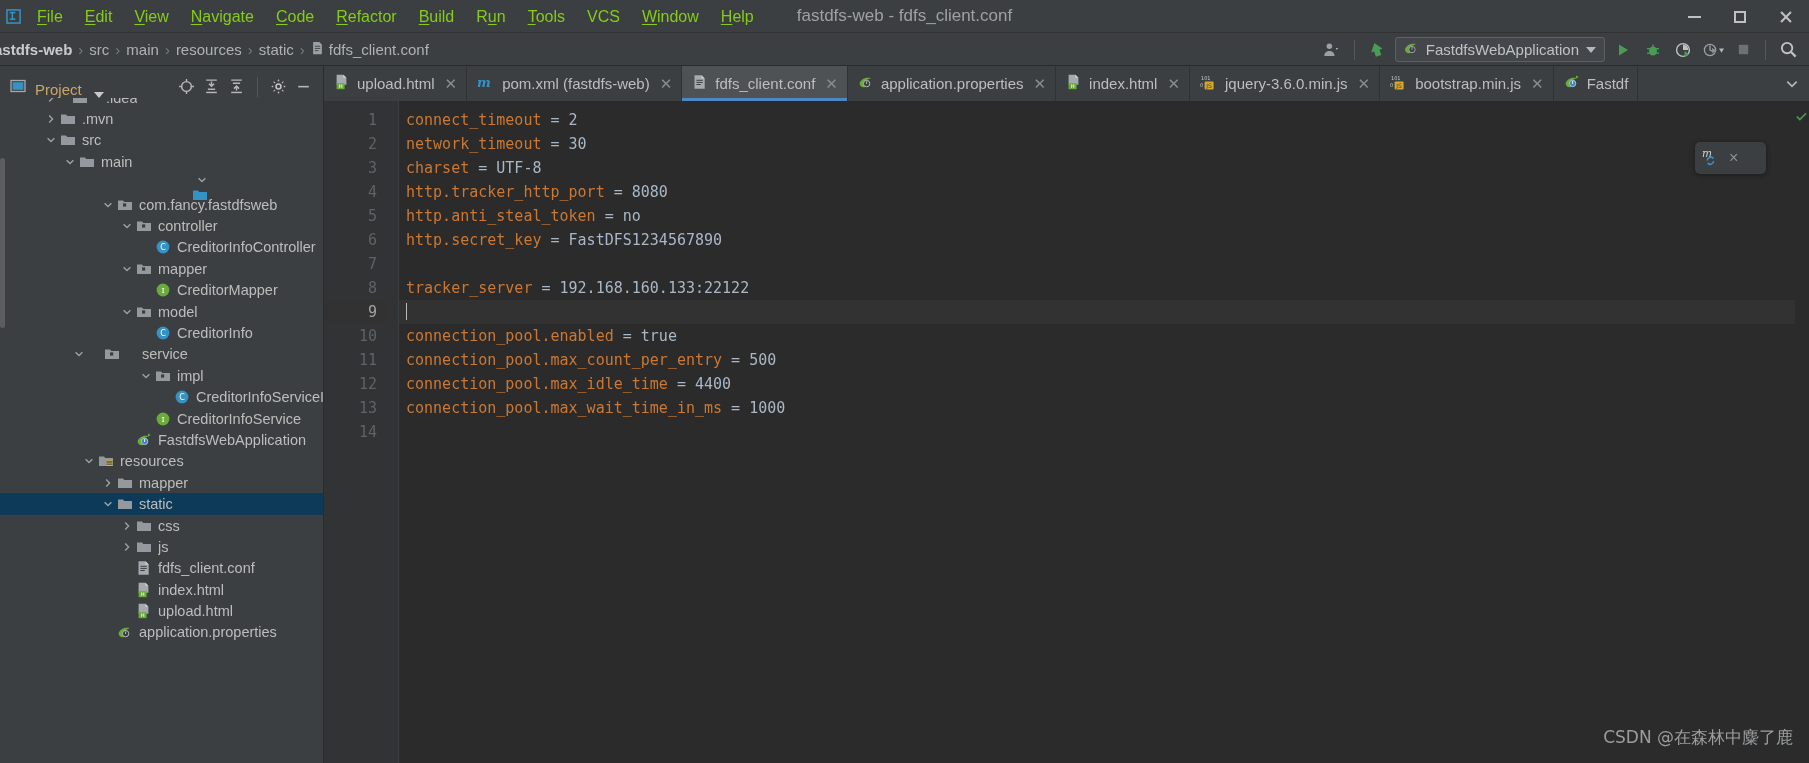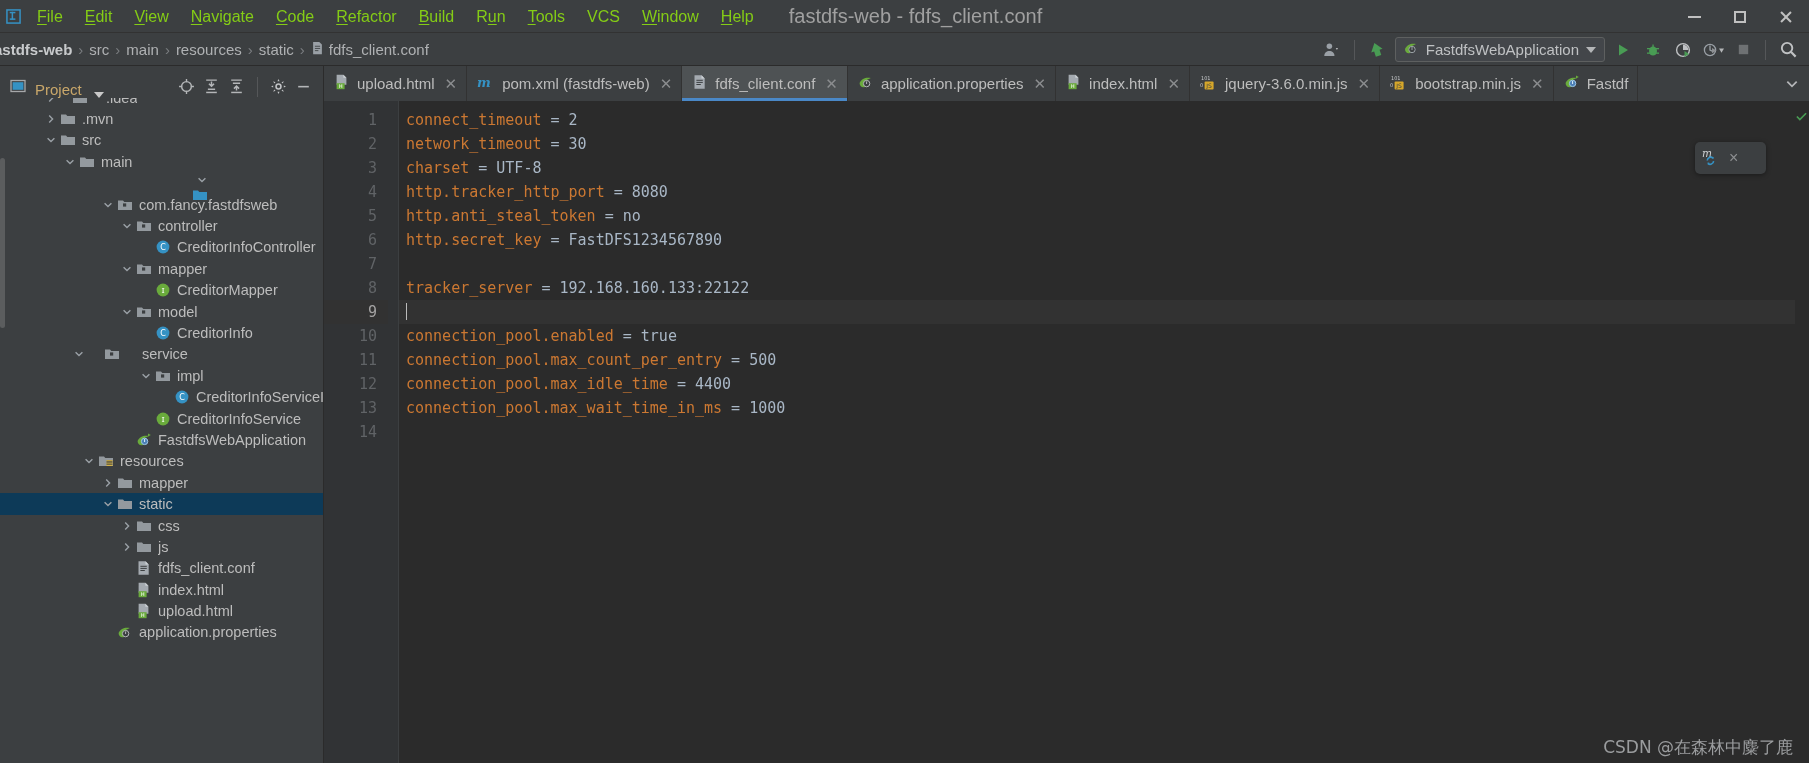--- a/index.html
+++ b/index.html
@@ -19,21 +19,21 @@
   }
   .ij-logo { width: 26px; height: 33px; display:flex; align-items:center; justify-content:center; }
   .ij-logo svg { display:block; }
   .menu { display: flex; align-items: center; height: 33px; }
   .menu-item {
     padding: 0 11px; height: 33px; line-height: 33px; font-size: 16px; color: #84cc16;
     cursor: default; white-space: nowrap;
   }
   .menu-item u { text-decoration: underline; text-underline-offset: 2px; }
   .win-title {
-    margin-left: 24px; font-size: 20px; color: #a0a0a0; white-space: nowrap;
+    margin-left: 32px; font-size: 17px; color: #a0a0a0; white-space: nowrap;
   }
   .win-ctrls { position:absolute; right: 0; top:0; height: 33px; display:flex; align-items:center; }
   .win-btn { width: 46px; height: 33px; display:flex; align-items:center; justify-content:center; }
   .win-min { width: 13px; height: 2px; background: #c0c0c0; }
   .win-max { width: 12px; height: 12px; border: 2px solid #c0c0c0; }
   .win-close { position: relative; width: 14px; height: 14px; }
   .win-close:before, .win-close:after {
     content:''; position:absolute; left: 0; top: 6px; width: 14px; height: 2px; background: #c0c0c0;
   }
   .win-close:before { transform: rotate(45deg); }
@@ -115,21 +115,21 @@
   .ok-check { position:absolute; top: 7px; right: 2px; }
 
   .maven-popup {
     position: absolute; top: 41px; right: 43px; width: 71px; height: 32px;
     background: #3c3f41; border-radius: 5px; display:flex; align-items:center; gap: 4px;
     padding: 0 7px; box-shadow: 0 1px 5px rgba(0,0,0,.4);
   }
   .mv-x { color:#8d8f91; font-size: 16px; margin-left: 4px; }
 
   .watermark {
-    position:absolute; right: 16px; bottom: 4px; font-size: 17px; color:#9a9c9e;
+    position:absolute; right: 16px; bottom: 14px; font-size: 17px; color:#9a9c9e;
     font-family: "DejaVu Sans", sans-serif; white-space: nowrap;
   }
   .side-scroll {
     position:absolute; left: 0px; top: 60px; width: 5px; height: 170px; background:#5b5d5e; border-radius:3px;
   }
 </style>
 </head>
 <body>
 
 <div class="app">

